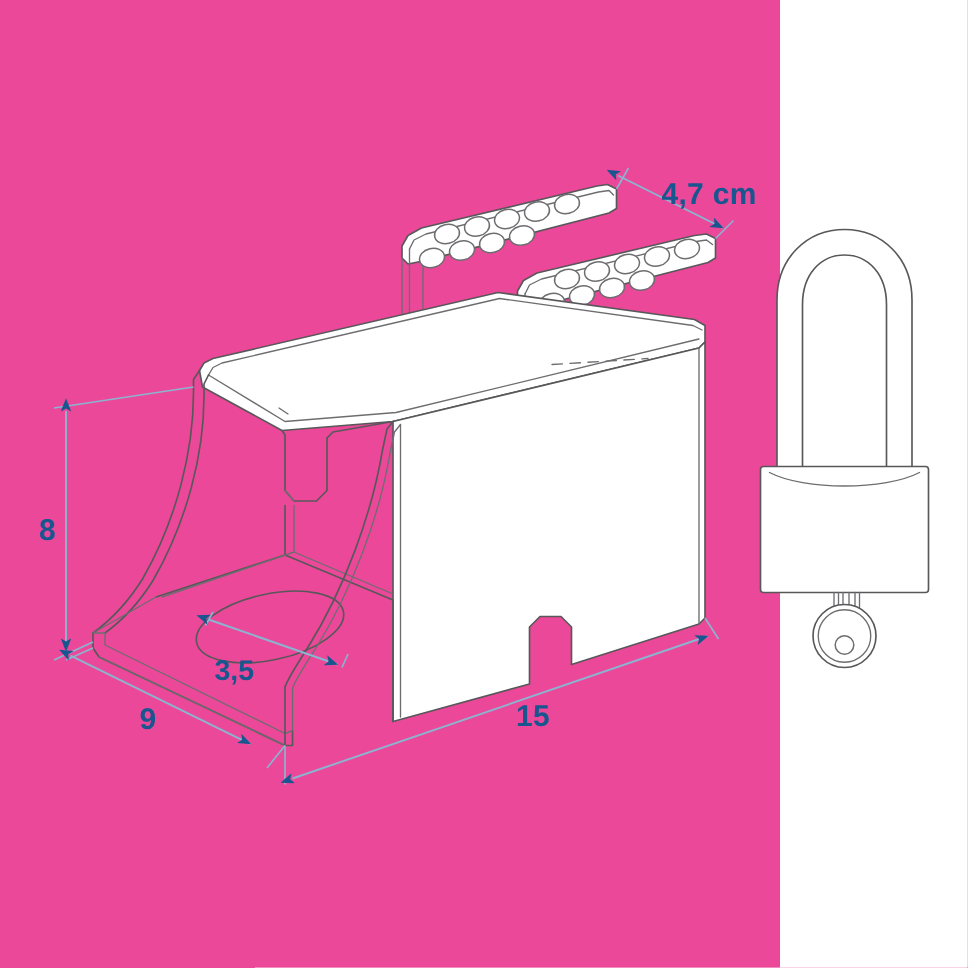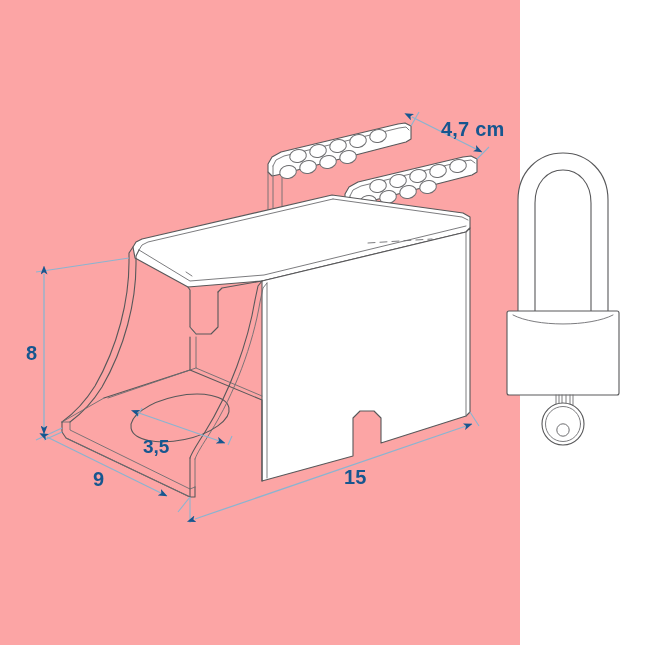--- a/index.html
+++ b/index.html
@@ -12,21 +12,21 @@
     width: 645px;
     height: 645px;
     font-family: "Liberation Sans", sans-serif;
     overflow: hidden;
     position: relative;
   }
   #drawing-root {
     position: relative;
     width: 520px;
     height: 645px;
-    background: #fca5a5;
+    background: #ec4899;
   }
   svg.drawing-canvas {
     position: absolute;
     top: 0;
     left: 0;
     width: 645px;
     height: 645px;
     display: block;
   }
   .part-line {

